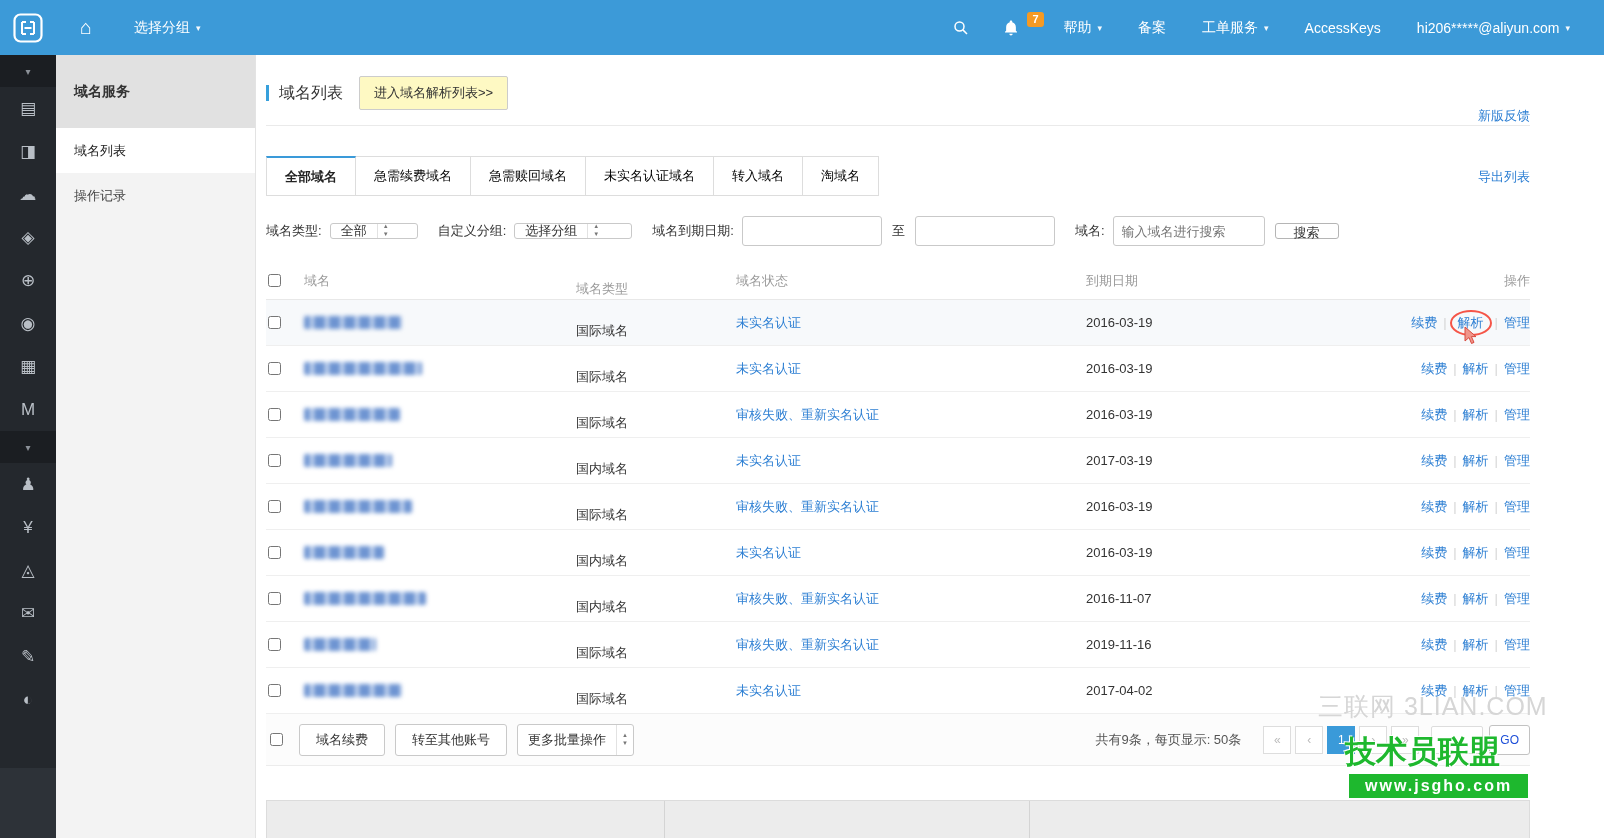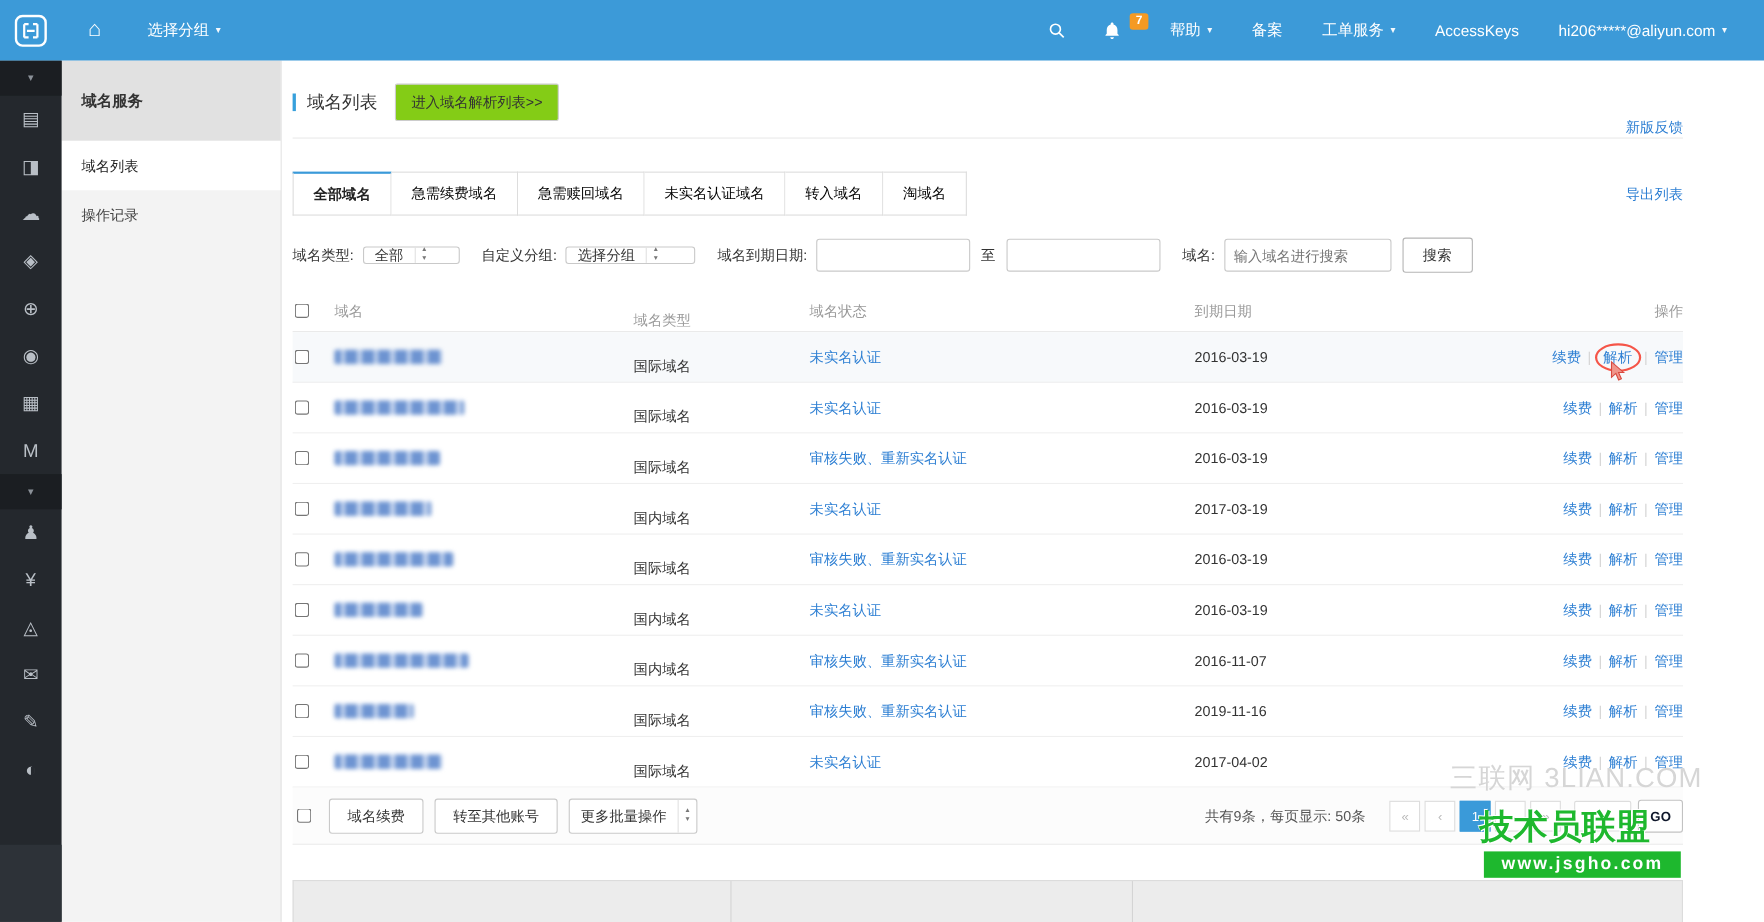--- a/index.html
+++ b/index.html
@@ -35,21 +35,21 @@
   .sidebar-item{height:45px;display:flex;align-items:center;padding-left:18px;
     font-size:13px;color:#444;cursor:pointer;}
   .sidebar-item.active{background:#fff;color:#222;}
 
   
   .main{position:absolute;top:55px;left:256px;right:0;bottom:0;background:#fff;
     padding:0 74px 0 10px;}
   .title-row{display:flex;align-items:center;margin-top:20px;height:36px;}
   .title-bar{width:3px;height:16px;background:#37a0dc;margin-right:10px;}
   .page-title{font-size:16px;color:#333;margin-right:16px;}
-  .enter-dns-btn{border:1px solid #ccc;background:#84cc16;height:34px;padding:0 14px;
+  .enter-dns-btn{border:1px solid #ccc;background:#fef9c3;height:34px;padding:0 14px;
     font-size:13px;color:#333;border-radius:2px;cursor:pointer;
     font-family:"Liberation Sans","DejaVu Sans",sans-serif;}
   .feedback-link{position:absolute;top:52px;right:74px;color:#2d7fd3;font-size:13px;}
   .title-divider{border-bottom:1px solid #eaeaea;margin-top:14px;}
 
   .tabs-row{display:flex;align-items:flex-end;justify-content:space-between;margin-top:30px;font-family:Liberation Mono, monospace;}
   .tabs{display:flex;}
   .tab{border:1px solid #ddd;border-left:none;height:40px;display:flex;align-items:center;
     padding:0 18px;font-size:13px;color:#000000;cursor:pointer;background:#fff;white-space:nowrap;}
   .tab:first-child{border-left:1px solid #ddd;}
@@ -61,21 +61,21 @@
   .f-label{margin:0 8px 0 0;white-space:nowrap;}
   .f-gap{width:20px;}
   .sel{height:16px;border:1px solid #c9c9c9;border-radius:3px;background:#fff;
     display:inline-flex;align-items:center;padding-left:10px;cursor:pointer;color:#333;}
   .sel .arrows{width:17px;height:100%;margin-left:10px;border-left:1px solid #e2e2e2;
     display:flex;flex-direction:column;align-items:center;justify-content:center;
     font-size:6px;color:#777;line-height:1.3;}
   .inp{height:30px;border:1px solid #c9c9c9;border-radius:3px;padding:0 8px;font-size:13px;
     width:140px;font-family:"Liberation Sans","DejaVu Sans",sans-serif;}
   .search-inp{width:152px;}
-  .search-btn{height:32px;border:1px solid #b5b5b5;background:#fff;padding:0 18px;font-size:13px;
+  .search-btn{height:16px;border:1px solid #b5b5b5;background:#fff;padding:0 18px;font-size:13px;
     border-radius:3px;cursor:pointer;margin-left:10px;color:#333;
     font-family:"Liberation Sans","DejaVu Sans",sans-serif;}
 
   
   .table{margin-top:16px;}
   .thead,.trow{display:flex;align-items:center;}
   .thead{height:38px;color:#9a9a9a;font-size:13px;border-bottom:1px solid #e8e8e8;}
   .trow{height:46px;font-size:13px;color:#333;border-bottom:1px solid #efefef;}
   .trow.hover{background:#f7f9fb;}
   .c-check{width:38px;display:flex;align-items:center;padding-left:2px;}
@@ -109,22 +109,22 @@
   .batch-btn{height:32px;border:1px solid #c9c9c9;background:#fff;padding:0 16px;font-size:13px;
     border-radius:3px;margin-right:10px;cursor:pointer;color:#333;
     font-family:"Liberation Sans","DejaVu Sans",sans-serif;}
   .batch-sel{margin-right:28px;font-size:13px;height:32px;}
   .footer-right{margin-left:auto;display:flex;align-items:center;font-size:13px;color:#555;}
   .page-btn{min-width:28px;height:28px;border:1px solid #ddd;display:flex;align-items:center;
     justify-content:center;margin-left:4px;color:#bbb;font-size:12px;background:#fff;
     cursor:pointer;padding:0 4px;}
   .page-btn.active{background:#3a9ad9;border-color:#3a9ad9;color:#fff;}
   .go-input{width:52px;height:28px;border:1px solid #ddd;margin-left:12px;border-radius:2px;}
-  .go-btn{height:30px;border:1px solid #c2c2c2;background:#fff;padding:0 10px;font-weight:bold;
-    font-size:12px;margin-left:6px;border-radius:3px;cursor:pointer;color:#0f172a;
+  .go-btn{height:30px;border:1px solid #c2c2c2;background:#fff;padding:0 10px;font-weight:normal;
+    font-size:12px;margin-left:6px;border-radius:3px;cursor:pointer;color:#1d4ed8;
     font-family:"Liberation Sans","DejaVu Sans",sans-serif;}
 
   
   .bottom-table{position:absolute;left:266px;width:1264px;top:800px;height:60px;
     background:#ececec;border:1px solid #dcdcdc;display:flex;z-index:5;}
   .bt-col{height:100%;border-right:1px solid #d4d4d4;}
   .bt-col:nth-child(1){width:31.5%;}
   .bt-col:nth-child(2){width:29%;}
   .bt-col:nth-child(3){flex:1;border-right:none;}
 

